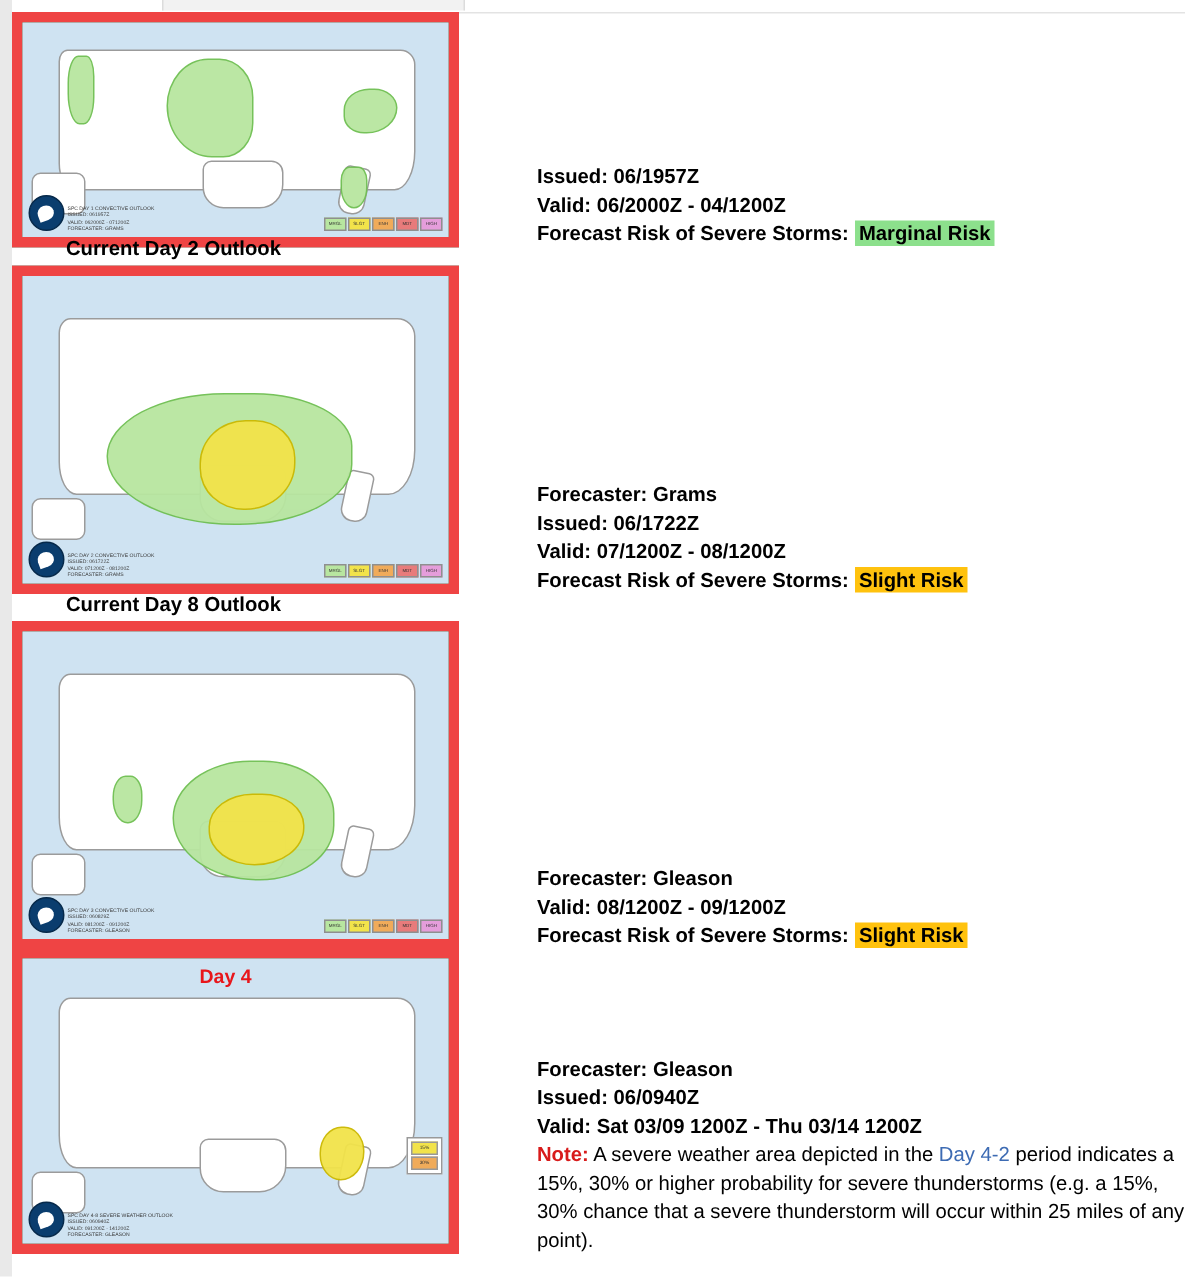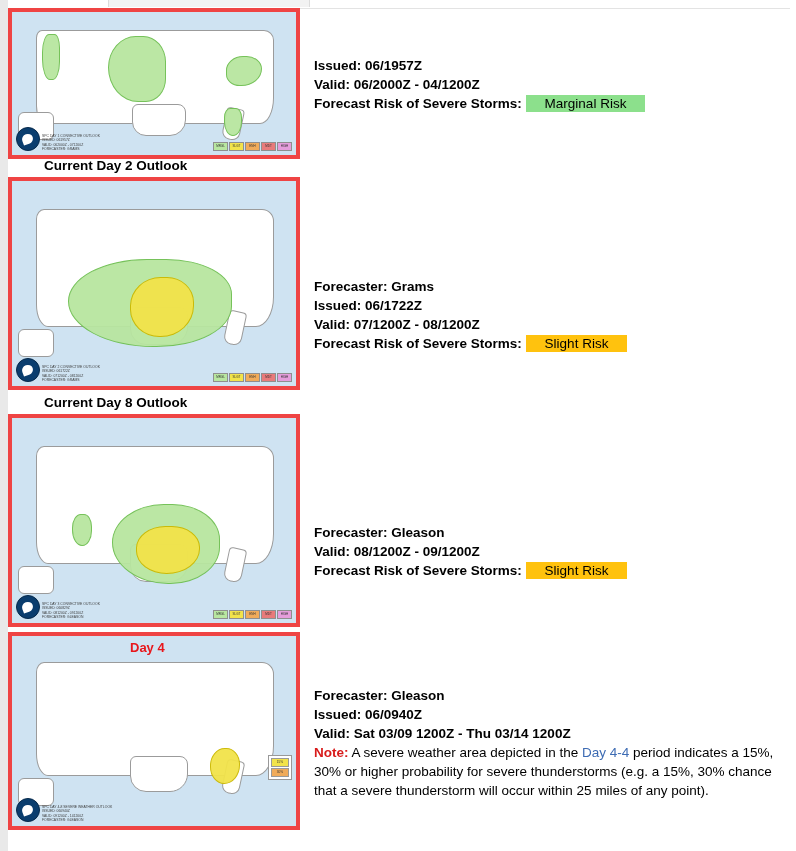--- a/index.html
+++ b/index.html
@@ -52,27 +52,28 @@
   }
   .section-title {
     font-weight: bold;
     font-size: 13.5px;
     color: #000;
     margin: 0 0 4px 0;
     padding-left: 36px;
   }
   .row {
     display: flex;
-    align-items: center;
+    align-items: flex-end;
+    gap: 38px;
   }
   .map {
     position: relative;
     width: 284px;
     height: 143px;
-    border: 4px solid #ef4444;
+    border: 7px solid #ef4444;
     background: #5eead4;
     overflow: hidden;
     flex: 0 0 auto;
   }
   .map.tall { height: 205px; }
   .map.day48 { height: 190px; }
 
   .ocean { position: absolute; inset: 0; background: #cfe3f2; }
   .land {
     position: absolute;
@@ -176,22 +177,22 @@
     flex: 1 1 auto;
   }
   .info .line {
     font-weight: bold;
     font-size: 13.5px;
     line-height: 19px;
     color: #000;
     white-space: nowrap;
   }
   .hl {
-    padding: 1px 19px;
-    font-weight: normal;
+    padding: 1px 3px;
+    font-weight: bold;
   }
   .hl-marginal { background: #8ce08c; }
   .hl-slight { background: #ffc20e; }
 
   .note-block {
     font-size: 13.5px;
     line-height: 19px;
     font-weight: normal;
     color: #000;
   }
@@ -358,19 +359,19 @@
           <div class="cell" style="background:#f2e34a;">15%</div>
           <div class="cell" style="background:#f0ab5a;">30%</div>
         </div>
       </div>
 
       <div class="info" style="padding-top:24px;">
         <div class="line">Forecaster: Gleason</div>
         <div class="line">Issued: 06/0940Z</div>
         <div class="line">Valid: Sat 03/09 1200Z - Thu 03/14 1200Z</div>
         <div class="note-block">
-          <span class="note-label">Note:</span><span> A severe weather area depicted in the </span><span class="note-link">Day 4-4</span><span> period indicates a 15%, 30% or higher probability for severe thunderstorms (e.g. a 15%, 30% chance that a severe thunderstorm will occur within 25 miles of any point).</span>
+          <span class="note-label">Note:</span><span> A severe weather area depicted in the </span><span class="note-link">Day 4-2</span><span> period indicates a 15%, 30% or higher probability for severe thunderstorms (e.g. a 15%, 30% chance that a severe thunderstorm will occur within 25 miles of any point).</span>
         </div>
       </div>
     </div>
   </div>
 
 </div>
 
 </body></html>

